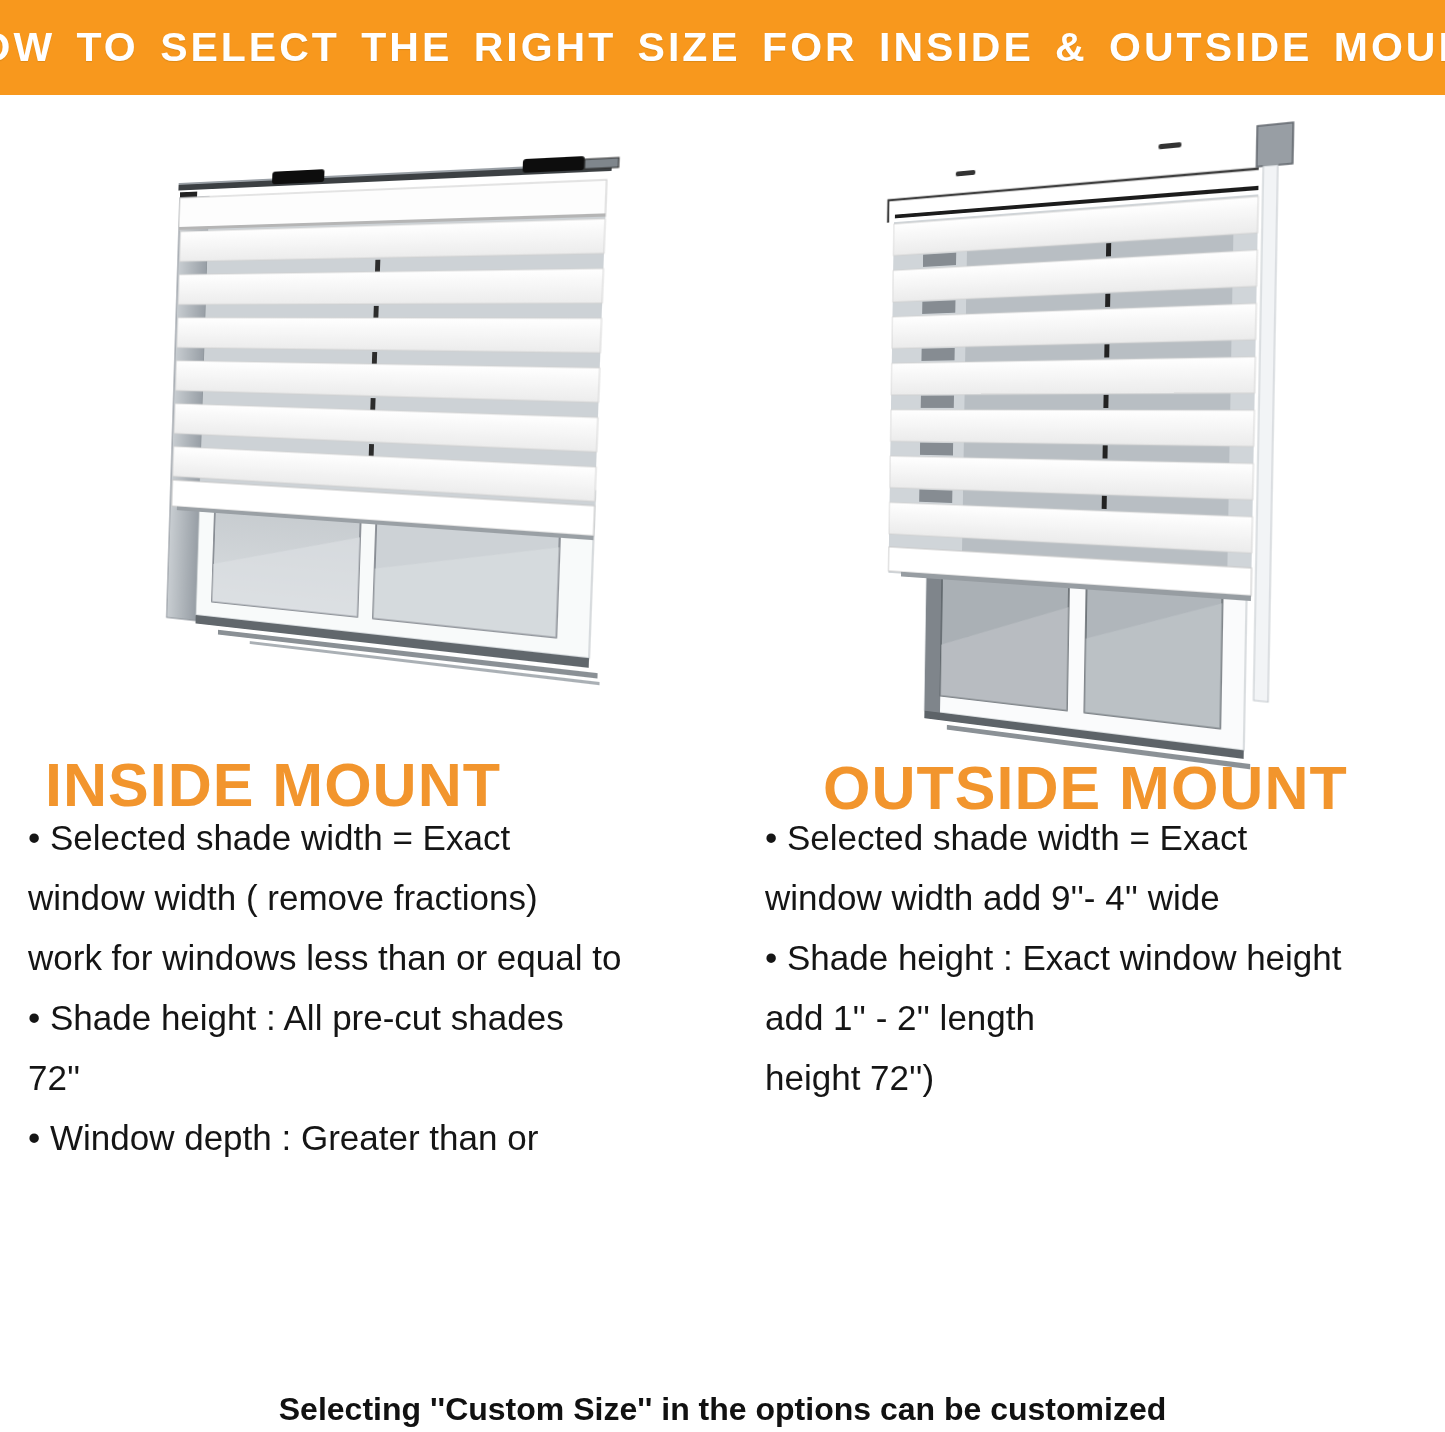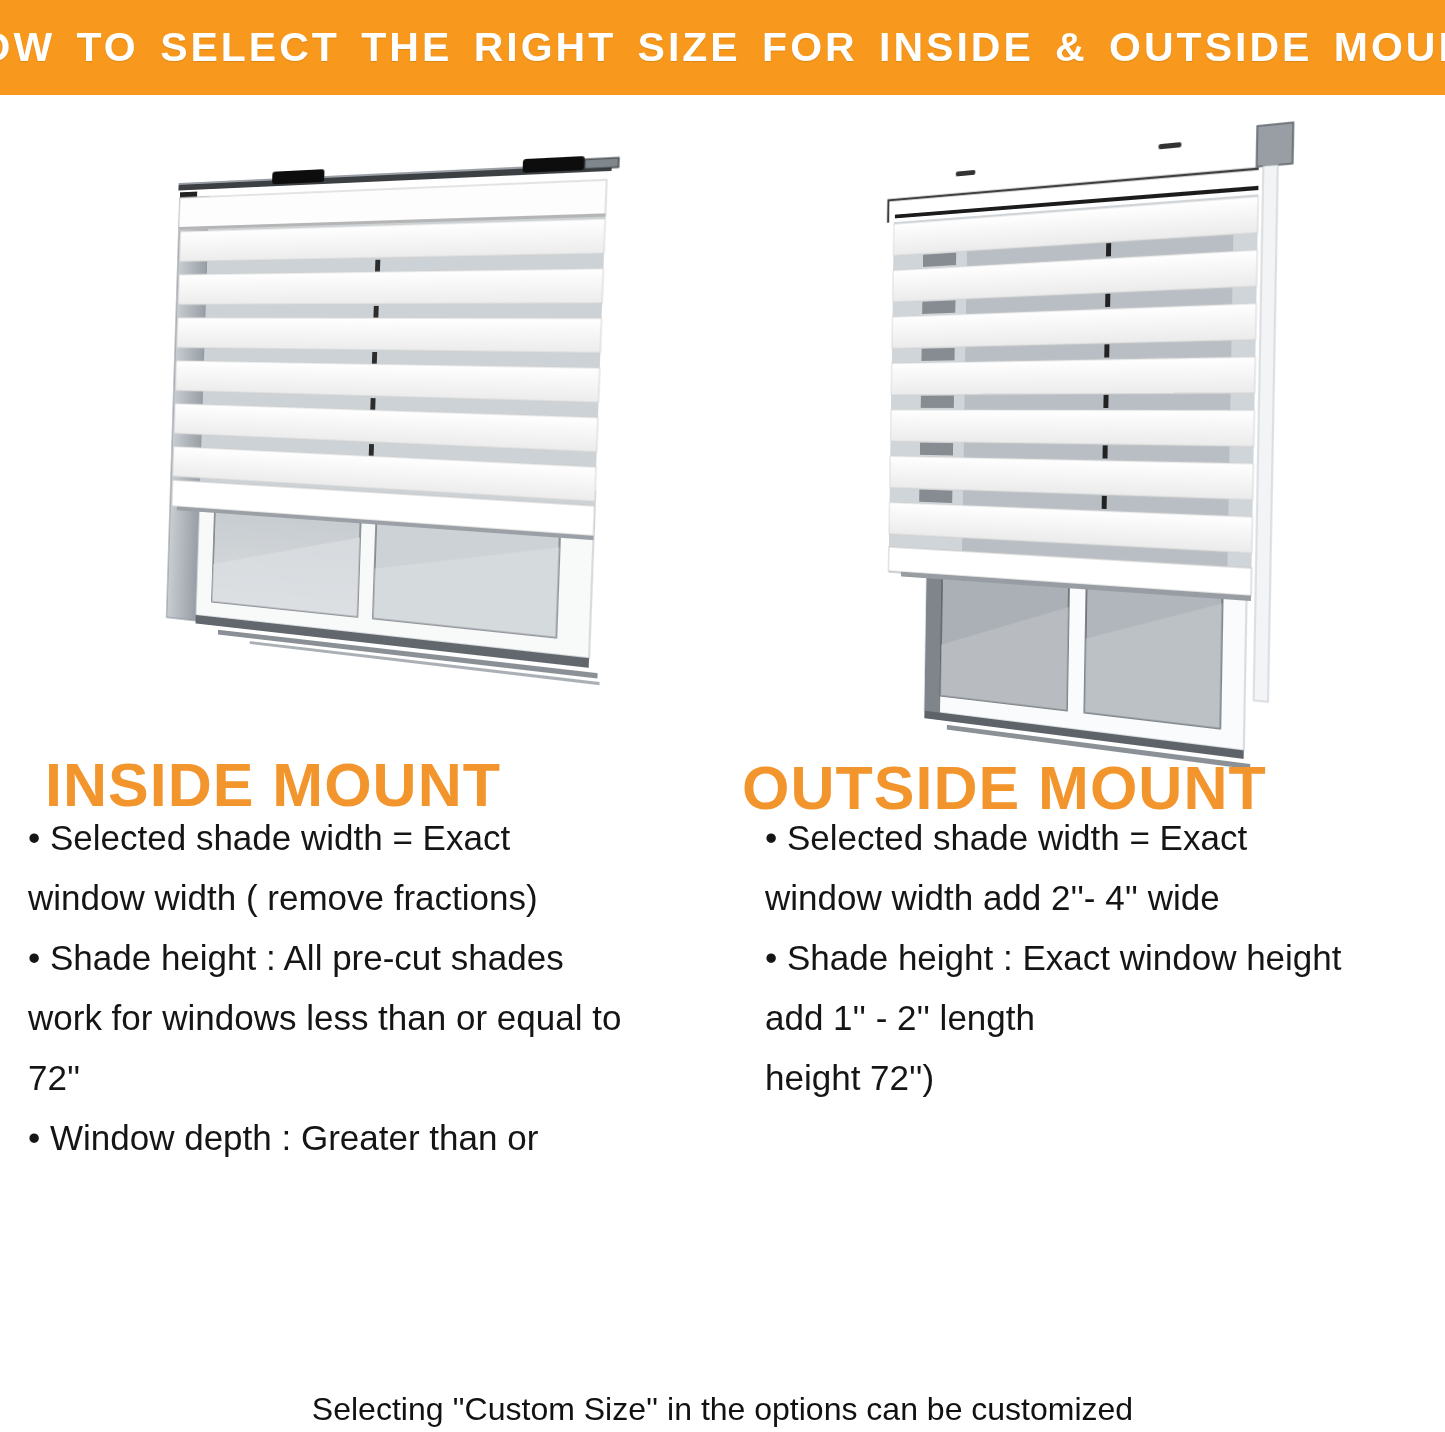--- a/index.html
+++ b/index.html
@@ -16,28 +16,28 @@
     white-space:nowrap;text-shadow:0 1px 1px rgba(140,90,0,.25);
   }
   .illu{position:absolute;}
   .illu svg{display:block;}
   .illu-left svg{transform:perspective(620px) rotateY(-12deg) rotateZ(2deg);}
   .illu-right svg{transform:perspective(600px) rotateY(-13deg) rotateZ(1deg);}
   .mount-heading{
     position:absolute;font-size:61px;font-weight:bold;color:#F2952D;letter-spacing:1px;white-space:nowrap;
   }
   .h-left{left:45px;top:750px;}
-  .h-right{left:742px;top:753px;}
+  .h-right{left:823px;top:753px;}
   .col{position:absolute;top:808px;font-size:35px;line-height:60px;color:#151515;}
   .col-left{left:28px;width:710px;}
   .col-right{left:765px;width:680px;}
   .col .line{height:60px;white-space:nowrap;}
   .footer-note{
     position:absolute;left:0;top:1391px;width:1445px;text-align:center;
-    font-size:32px;color:#111111;white-space:nowrap;
+    font-size:32px;color:#111111;white-space:nowrap;font-weight:bold;
   }
 </style>
 </head>
 <body>
 
 <div class="banner">
   <div class="banner-title">HOW TO SELECT THE RIGHT SIZE FOR INSIDE &amp; OUTSIDE MOUNT</div>
 </div>
 
 <div class="illu illu-left" style="left:140px;top:148px;width:460px;height:540px;">
@@ -183,27 +183,27 @@
     </g>
   </svg>
 </div>
 
 <div class="mount-heading h-left">INSIDE MOUNT</div>
 <div class="mount-heading h-right">OUTSIDE MOUNT</div>
 
 <div class="col col-left">
   <div class="line">•  Selected shade width = Exact</div>
   <div class="line">window width ( remove fractions)</div>
+  <div class="line">work for windows less than or equal to</div>
   <div class="line">•  Shade height : All pre-cut shades</div>
-  <div class="line">work for windows less than or equal to</div>
   <div class="line">72''</div>
   <div class="line">•  Window depth : Greater than or</div>
 </div>
 
 <div class="col col-right">
   <div class="line">•  Selected shade width = Exact</div>
-  <div class="line">window width add 2''- 4'' wide</div>
+  <div class="line">window width add 9''- 4'' wide</div>
   <div class="line">•  Shade height : Exact window height</div>
   <div class="line">add 1'' - 2'' length</div>
   <div class="line">height 72'')</div>
 </div>
 
 <div class="footer-note">Selecting ''Custom Size'' in the options can be customized</div>
 
 </body></html>

